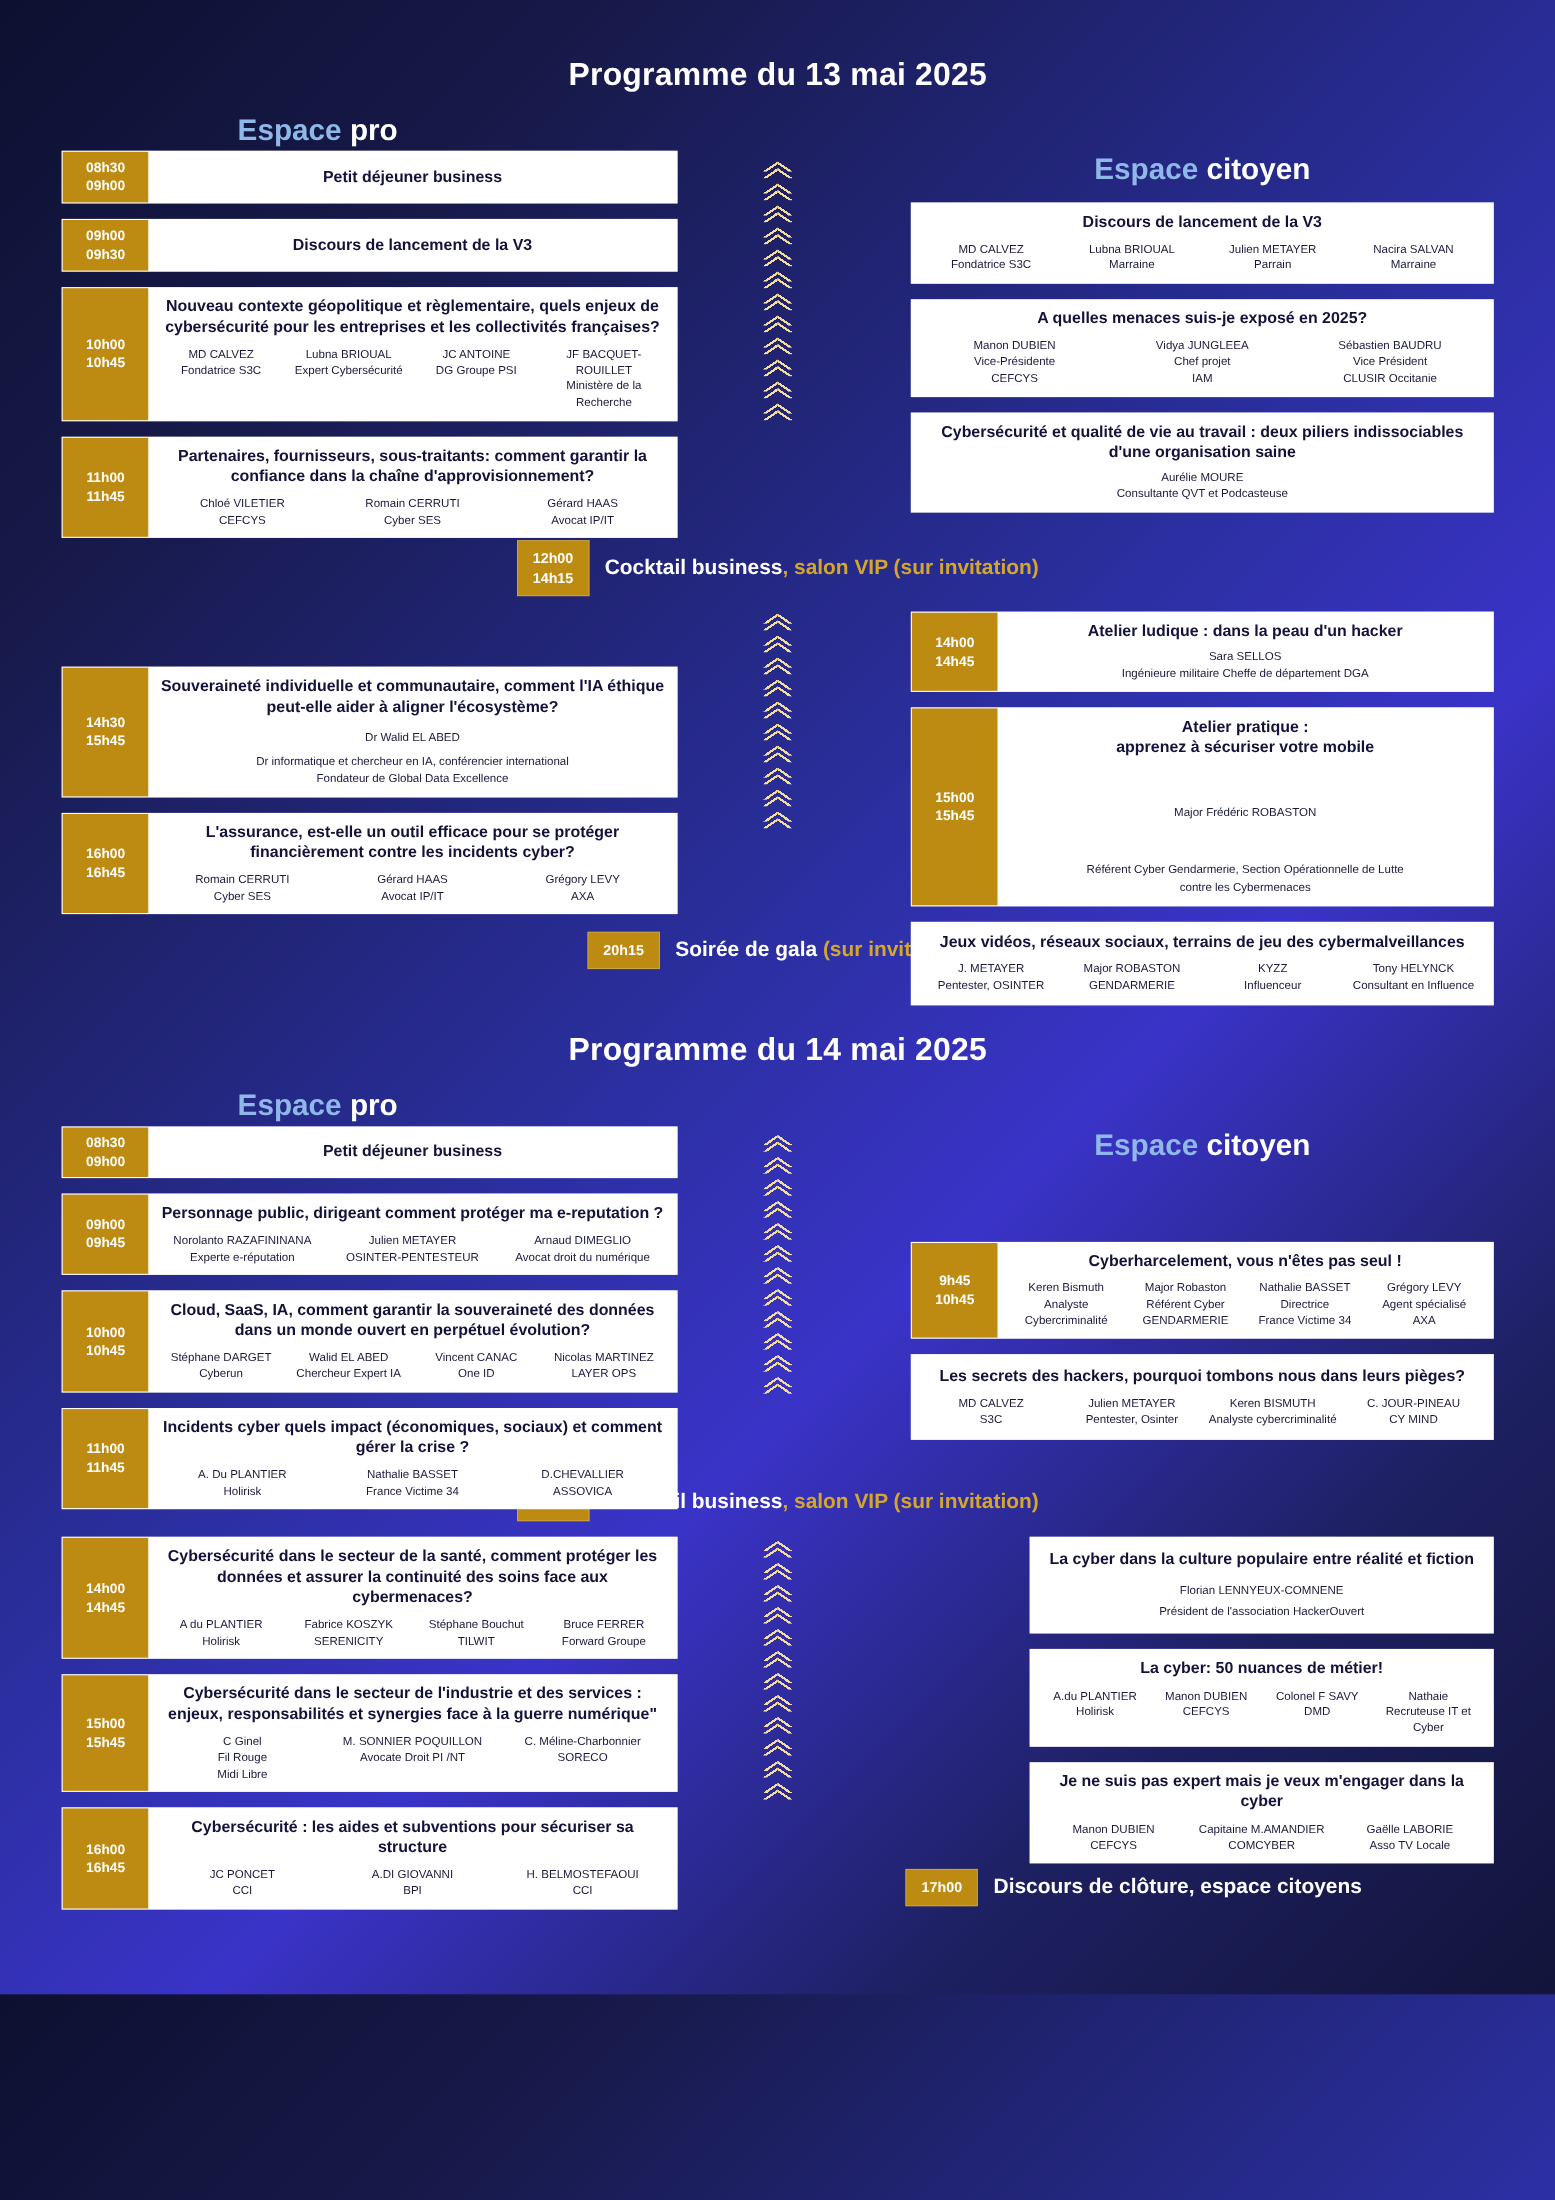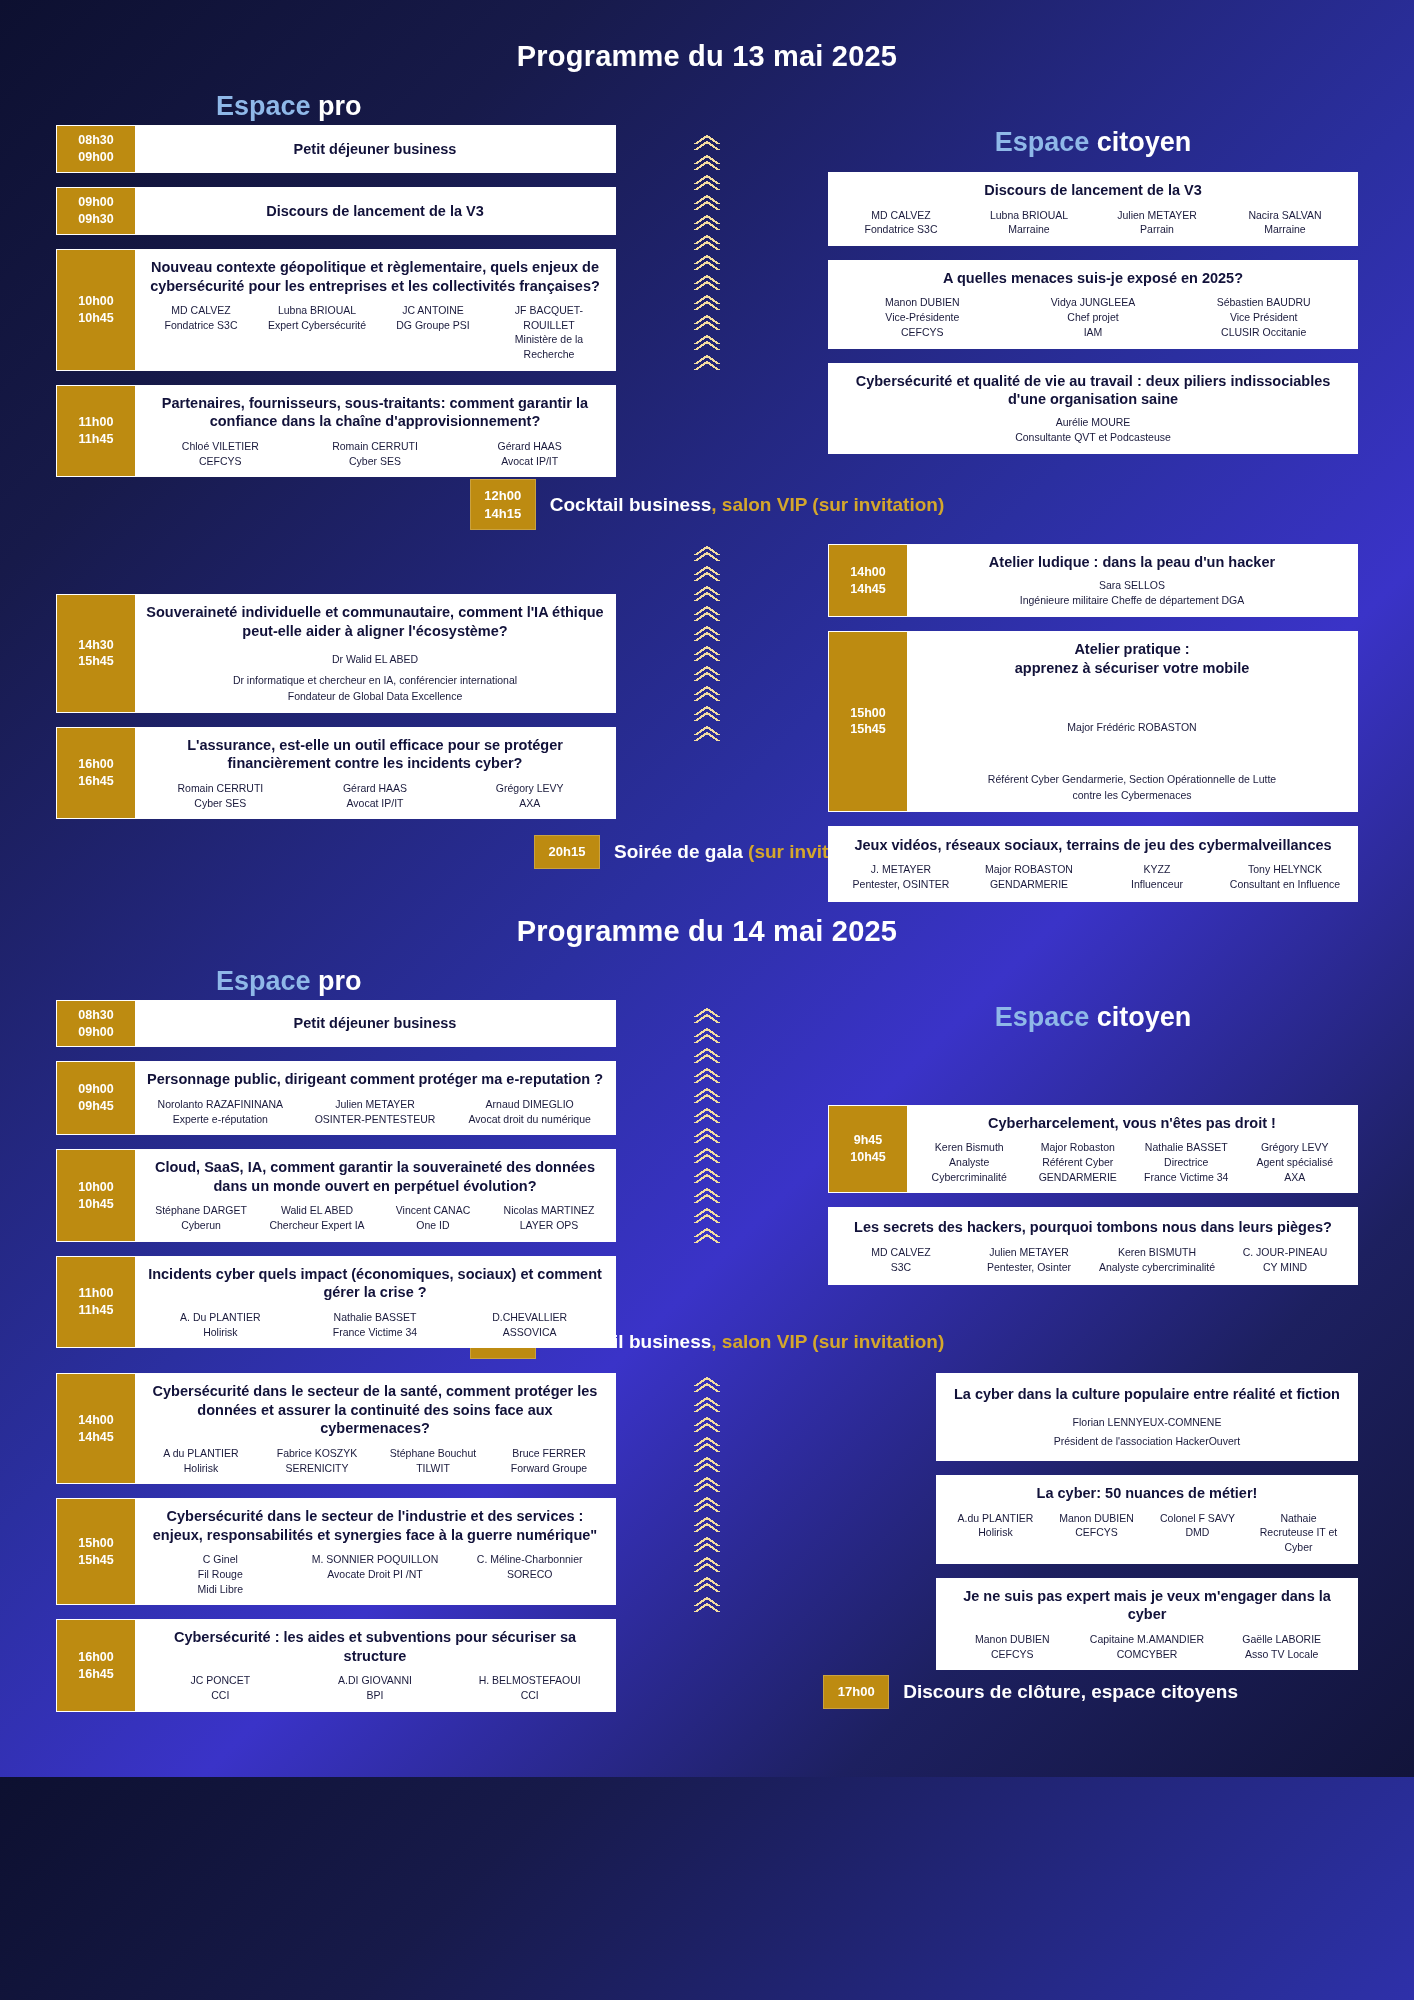--- a/index.html
+++ b/index.html
@@ -133,21 +133,21 @@
     content:"";
     position:absolute;
     left:0; top:0;
     width:26px; height:9px;
     background:
       linear-gradient(to bottom right, transparent 48%, #f3dca0 48%, #f3dca0 62%, transparent 62%) left/50% 100% no-repeat,
       linear-gradient(to bottom left, transparent 48%, #f3dca0 48%, #f3dca0 62%, transparent 62%) right/50% 100% no-repeat;
   }
   .chev:after { top:6px; }
 
-  .wrap { width:1414px; margin:4px auto; position:relative; padding:10px 56px; }
+  .wrap { width:1414px; margin:16px auto; position:relative; padding:10px 56px; }
   .heads { position:relative; height:46px; }
   .head-left { position:absolute; left:160px; top:0; }
 </style>
 </head>
 <body>
 
 <div class="wrap">
 
   <div class="page-title">Programme du 13 mai 2025</div>
 
@@ -552,21 +552,21 @@
         <span class="lightblue">Espace</span>
         <span class="white">citoyen</span>
       </div>
 
       <div class="row">
         <div class="time">
           <span>9h45</span>
           <span>10h45</span>
         </div>
         <div class="body" style="min-height:76px;">
-          <div class="title">Cyberharcelement, vous n'êtes pas droit !</div>
+          <div class="title">Cyberharcelement, vous n'êtes pas seul !</div>
           <div class="speakers">
             <div class="sp" style="white-space:pre-line"><span class="n">Keren Bismuth</span><span class="r">Analyste
 Cybercriminalité</span></div>
             <div class="sp" style="white-space:pre-line"><span class="n">Major Robaston</span><span class="r">Référent Cyber
 GENDARMERIE</span></div>
             <div class="sp" style="white-space:pre-line"><span class="n">Nathalie BASSET</span><span class="r">Directrice
 France Victime 34</span></div>
             <div class="sp" style="white-space:pre-line"><span class="n">Grégory LEVY</span><span class="r">Agent spécialisé
 AXA</span></div>
           </div>

